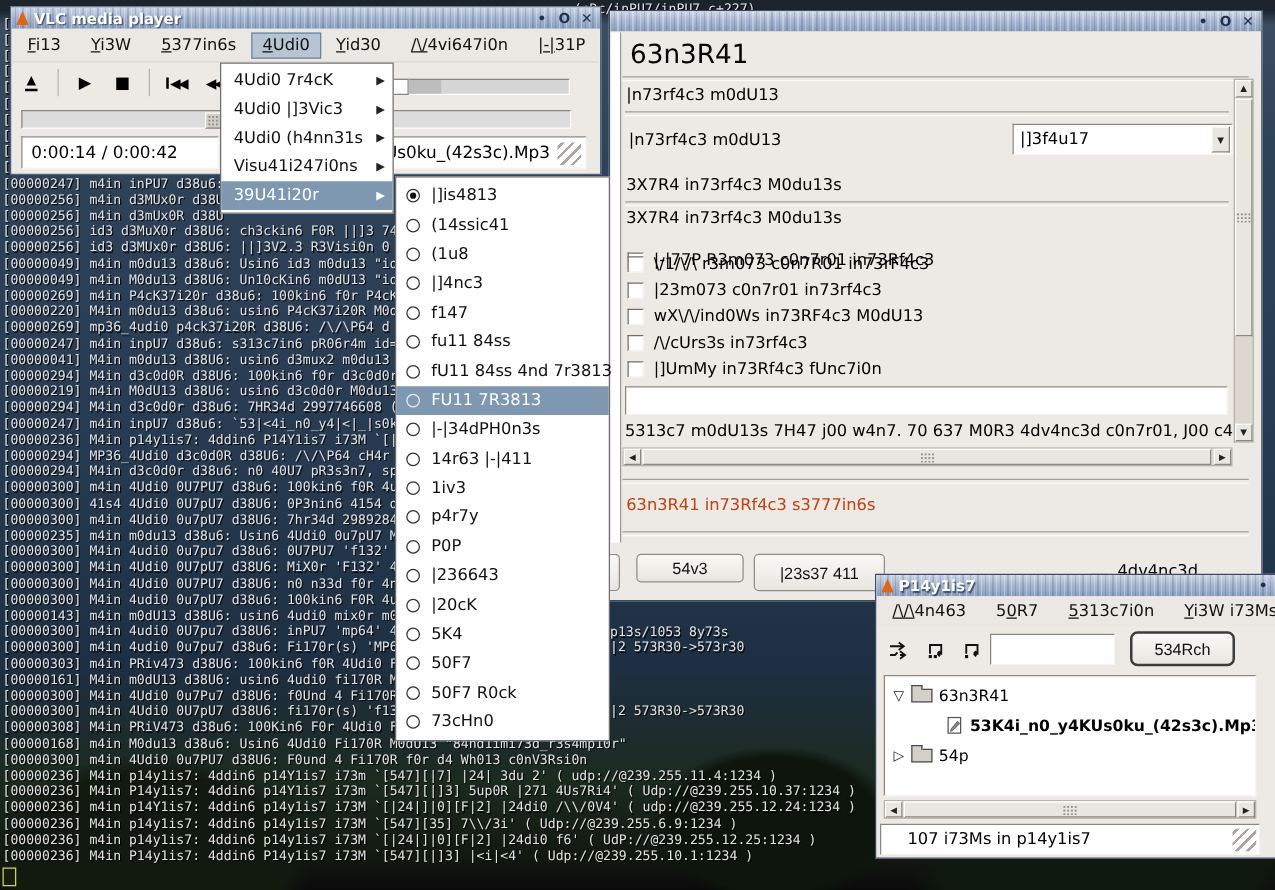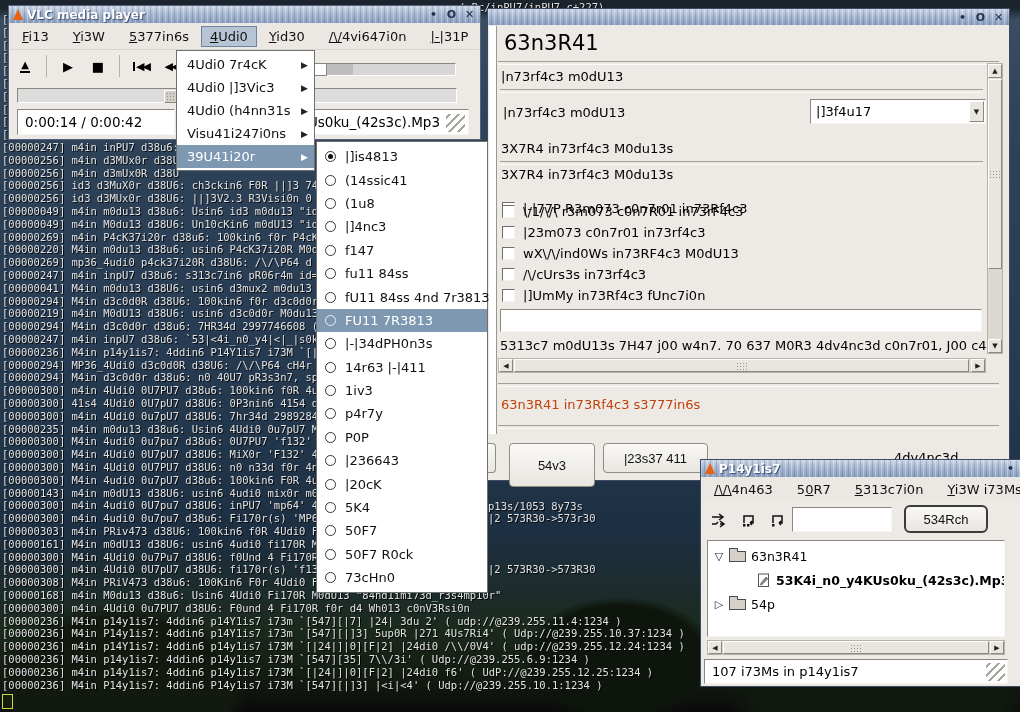--- a/index.html
+++ b/index.html
@@ -121,21 +121,21 @@
   #prefs-vscroll .down{left:0;bottom:0;width:14px;height:14px;}
   #prefs-vscroll .sb-thumb{left:0;top:15px;width:14px;height:190px;}
   #prefs-hscroll{left:10px;top:349px;width:488px;}
   #prefs-hscroll .left{left:0;top:0;width:14px;height:13px;}
   #prefs-hscroll .right{right:0;top:0;width:14px;height:13px;}
   #prefs-hscroll .sb-thumb{left:15px;top:0;width:455px;height:13px;}
   #prefs-hr2{top:374px;}
   #prefs-section{position:absolute;left:13px;top:388px;font-size:13px;color:#c2410c;}
   #prefs-hr3{top:416px;}
   #btn-sliver{position:absolute;left:0px;top:434px;width:8px;height:30px;border-left:none;border-radius:0 4px 4px 0;}
-  #save-btn{position:absolute;left:21px;top:434px;width:86px;height:44px;}
+  #save-btn{position:absolute;left:21px;top:434px;width:86px;height:23px;}
   #reset-btn{position:absolute;left:115px;top:434px;width:105px;height:30px;}
   #advanced-row{left:385px;top:441px;}
   
   #playlist-window{left:700px;top:459px;width:358px;height:228px;z-index:3;}
   #playlist-window .menubar{top:17px;height:24px;}
   #pl-toolbar{position:absolute;left:1px;top:41px;right:1px;height:37px;display:flex;align-items:center;}
   .pl-icon-btn{width:24px;height:24px;display:flex;align-items:center;justify-content:center;margin-left:5px;}
   #pl-search-input{position:absolute;left:90px;top:6px;width:100px;height:25px;font-size:13px;padding:0 4px;outline:none;}
   #pl-search-btn{position:absolute;left:202px;top:4px;width:84px;height:28px;border:2px solid #3c3c3c;border-radius:6px;}
   #pl-tree{position:absolute;left:6px;top:80px;width:298px;height:97px;overflow:hidden;}
@@ -146,21 +146,21 @@
   .folder-icon::before{content:"";position:absolute;left:-1px;top:-4px;width:7px;height:3px;background:#d5d1c9;
     border:1px solid #4c4c4c;border-bottom:none;}
   .file-icon{margin:0 5px 0 3px;flex:0 0 auto;display:flex;}
   .tree-label{overflow:hidden;}
   .tree-label.bold{font-weight:bold;}
   #pl-hscroll{left:6px;top:180px;width:298px;}
   #pl-hscroll .left{left:0;top:0;width:14px;height:13px;}
   #pl-hscroll .right{right:0;top:0;width:14px;height:13px;}
   #pl-hscroll .sb-thumb{left:15px;top:0;width:266px;height:13px;}
   #pl-status{position:absolute;left:3px;top:199px;width:304px;height:25px;display:flex;align-items:center;
-    padding-left:7px;font-size:13px;color:#000;}
+    padding-left:21px;font-size:13px;color:#000;}
   #pl-status .grip{right:2px;top:3px;}
 </style>
 </head>
 <body>
 
 <div id="wallpaper"></div>
 <div id="log">
     <div class="log-line" style="left: 2px; top: 13px;">[</div>
     <div class="log-line" style="left: 2px; top: 25.8px;">[</div>
     <div class="log-line" style="left: 2px; top: 38.6px;">[</div>

